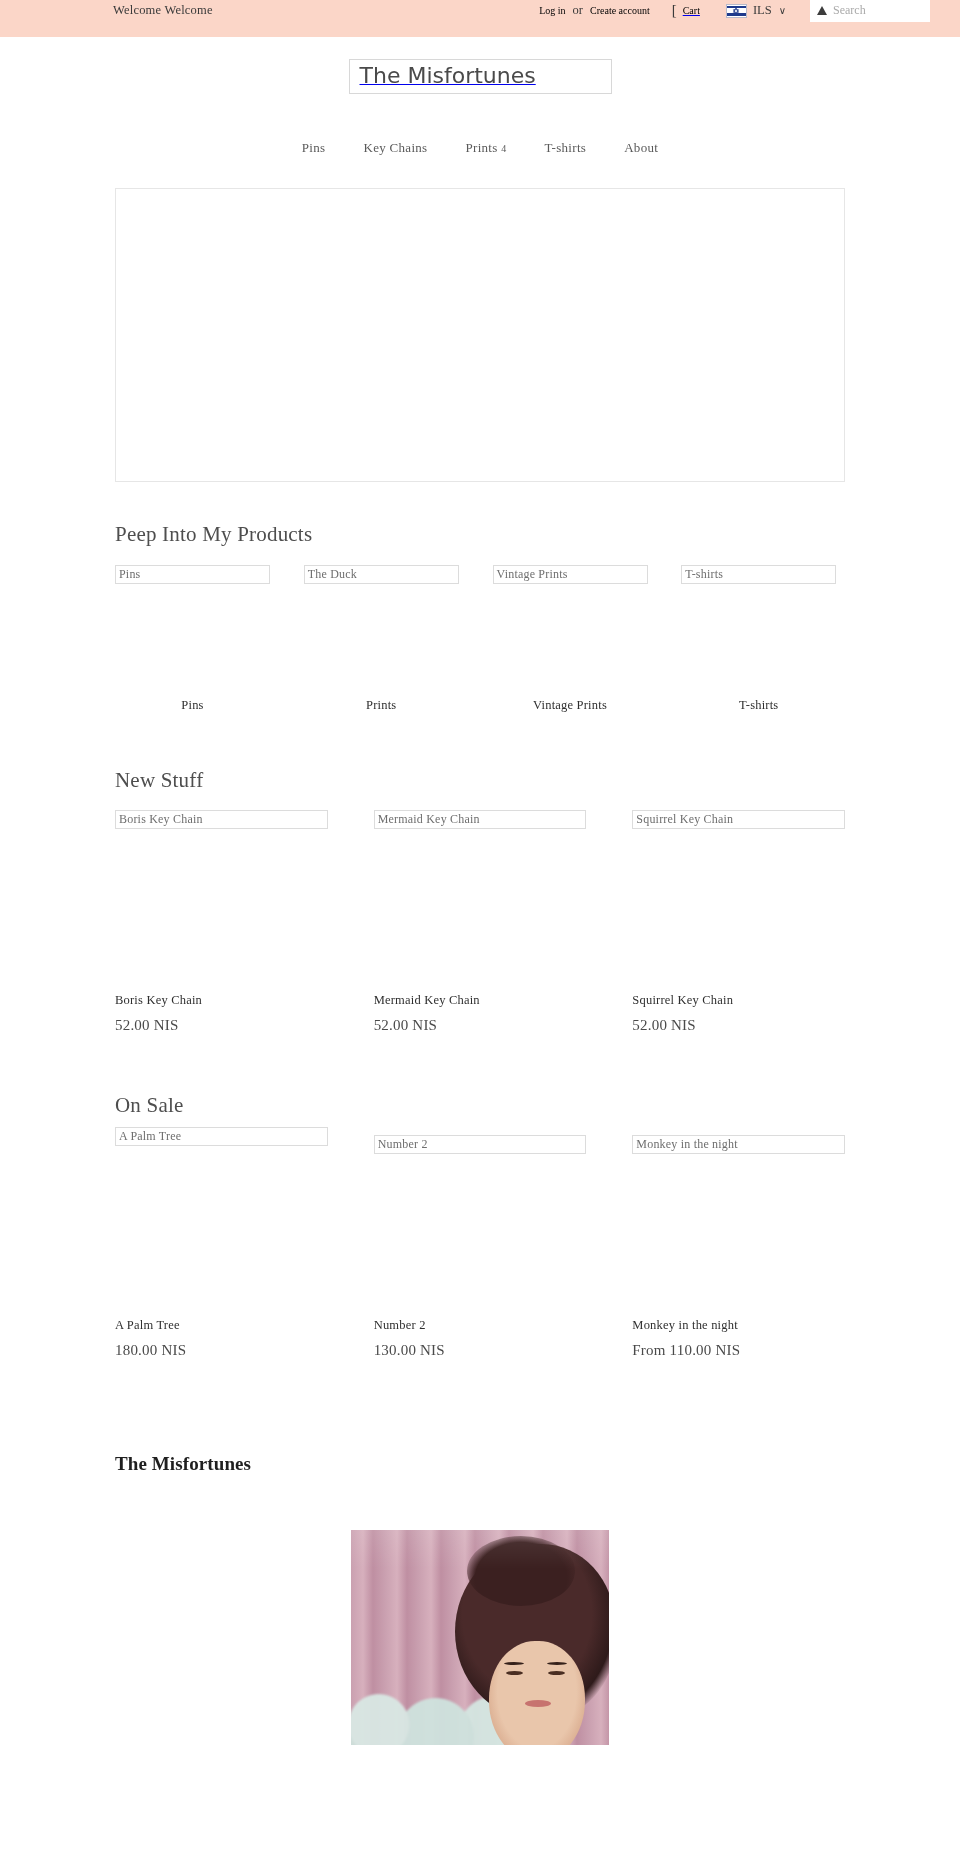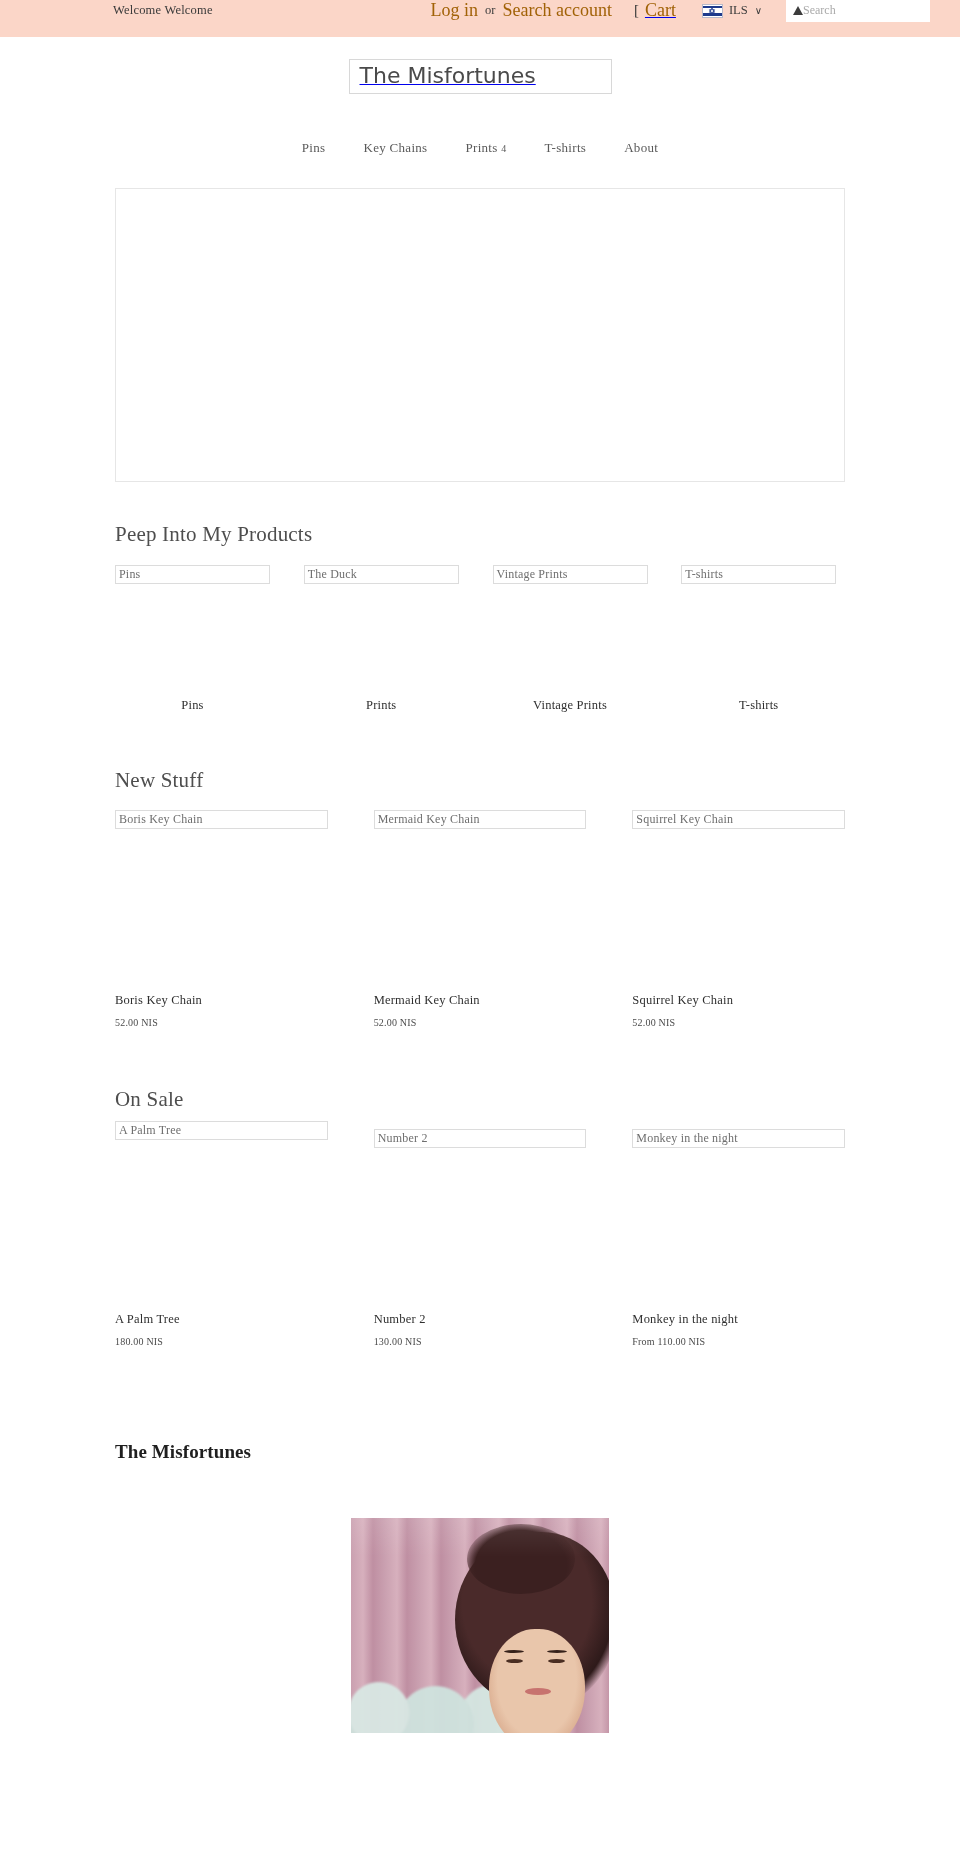--- a/index.html
+++ b/index.html
@@ -29,22 +29,22 @@
     white-space: nowrap;
   }
   .topbar-right {
     margin-left: auto;
     display: flex;
     align-items: center;
     gap: 0;
     height: 100%;
   }
   .tb-link {
-    font-size: 18px;
-    color: #a16207;
+    font-size: 10px;
+    color: #000000;
     text-decoration: none;
     white-space: nowrap;
   }
   .tb-sep { font-size: 12.5px; color: #3a3a3a; margin: 0 7px; }
   .cart-wrap {
     display: flex; align-items: center;
     margin-left: 22px;
     gap: 6px;
   }
   .cart-glyph {
@@ -72,25 +72,26 @@
   .flag-star {
     position: absolute; left: 50%; top: 50%;
     transform: translate(-50%, -50%);
     width: 8px; height: 8px;
   }
   .currency-label { font-size: 12.5px; color: #3a3a3a; }
   .caret { font-size: 10px; color: #3a3a3a; margin-left: 1px; }
 
   .search-box {
     margin-left: 24px;
-    width: 144px; height: 23px;
+    width: 120px; height: 23px;
     background: #ffffff;
     border: 1px solid #ffffff;
     display: flex; align-items: center;
     padding: 0 6px;
+    gap: 6px;
   }
   .search-glyph {
     width: 0; height: 0;
     border-left: 5px solid transparent;
     border-right: 5px solid transparent;
     border-bottom: 9px solid #3c3c3c;
     flex: 0 0 auto;
   }
   .search-ph {
     font-size: 12px; color: #aaaaaa;
@@ -195,21 +196,21 @@
   .prod-cell { display: flex; flex-direction: column; }
   .prod-ph { width: 100%; }
   .prod-title {
     margin-top: 164px;
     font-size: 12.5px;
     color: #2f2f2f;
     letter-spacing: .2px;
   }
   .prod-price {
     margin-top: 9px;
-    font-size: 10px;
+    font-size: 15px;
     color: #4a4a4a;
     letter-spacing: .2px;
   }
   
   .raised { position: relative; top: -8px; }
   .raised .prod-title { margin-top: 172px; }
 
   
   .about { margin-top: 86px; }
   .about-title {
@@ -298,21 +299,21 @@
 </style>
 </head>
 <body>
 
 <div class="topbar">
   <span class="welcome">Welcome Welcome</span>
 
   <div class="topbar-right">
     <a class="tb-link" href="#">Log in</a>
     <span class="tb-sep">or</span>
-    <a class="tb-link" href="#">Search account</a>
+    <a class="tb-link" href="#">Create account</a>
 
     <a class="cart-wrap" href="#">
       <span class="cart-glyph">[</span>
       <span class="tb-link">Cart</span>
     </a>
 
     <div class="currency-wrap">
       <span class="flag-il">
         <svg class="flag-star" viewBox="0 0 10 10">
           <polygon points="5,1 8.2,6.6 1.8,6.6" fill="none" stroke="#1e3a8c" stroke-width="1"></polygon>

